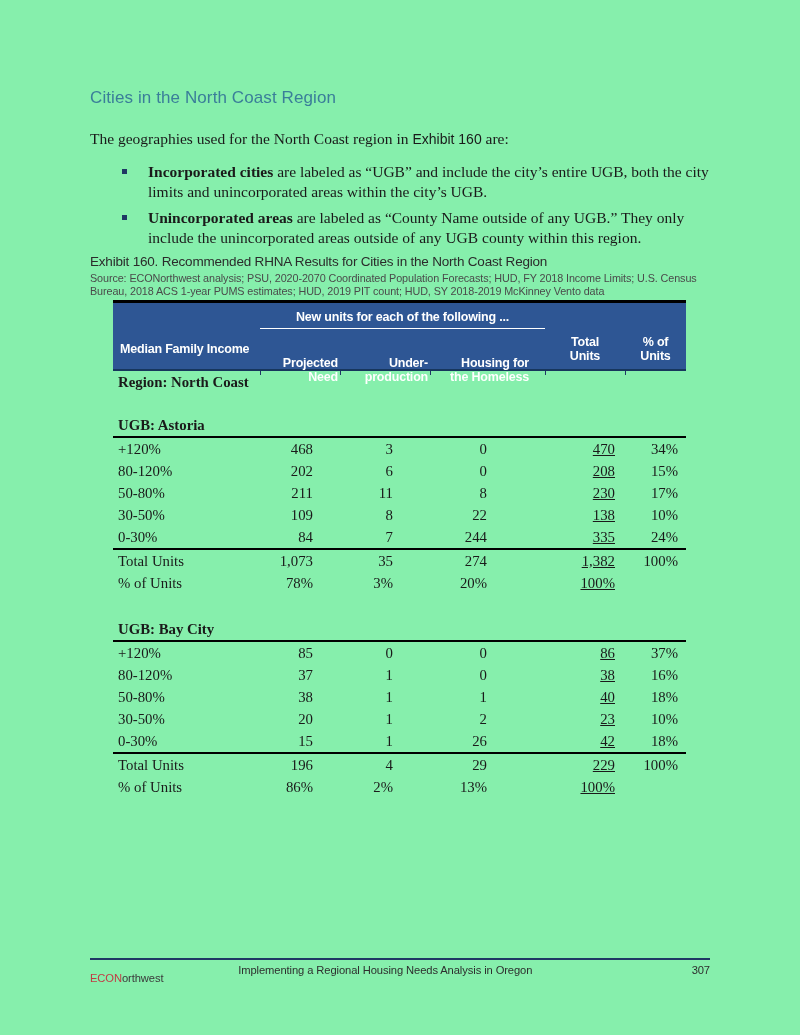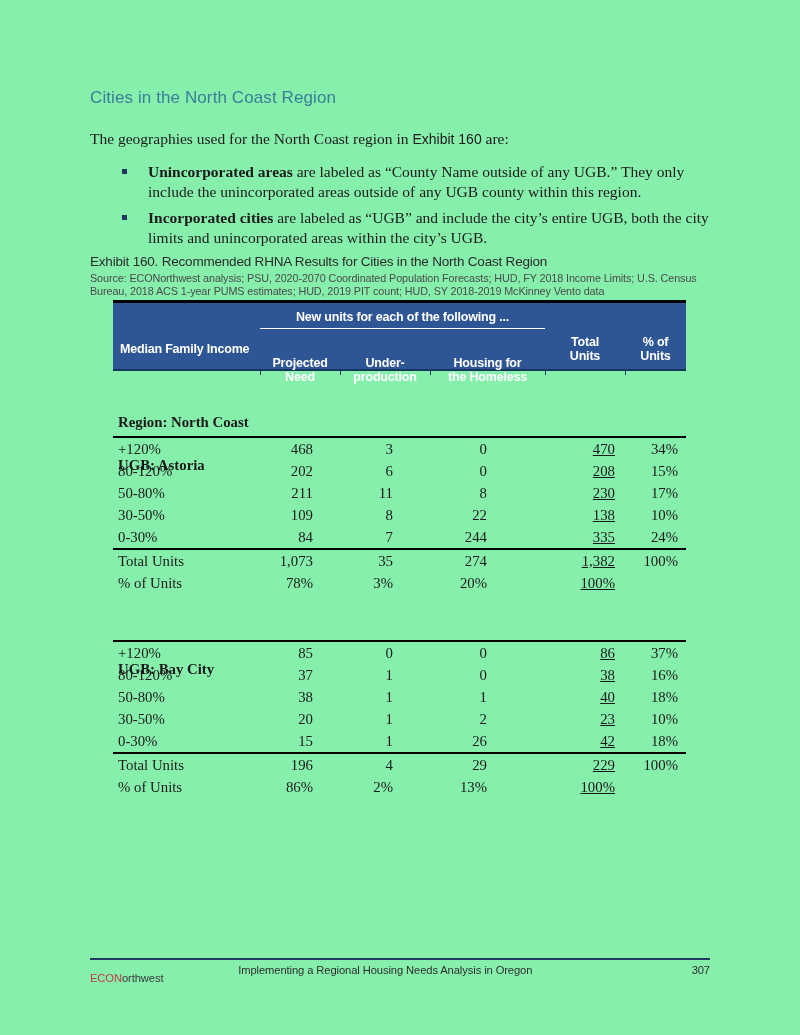--- a/index.html
+++ b/index.html
@@ -94,21 +94,21 @@
     grid-column:2/5;grid-row:1;
     align-self:end;
     text-align:center;
     padding-bottom:4px;
     border-bottom:1.5px solid #ffffff;
     line-height:14px;
   }
   .h-col{
     grid-row:2;
     align-self:center;
-    text-align:center;
+    text-align:right;
     line-height:14px;
     padding:0 2px;
     margin-top:42px;
   }
   .h-hh{padding:0 16px;}
   .h-end{
     grid-row:1/3;
     align-self:end;
     text-align:center;
     line-height:14px;
@@ -131,21 +131,21 @@
     font-size:14.8px;
   }
   .trow span{display:block;white-space:nowrap;}
   .c0{padding-left:5px;text-align:left;}
   .c1{text-align:right;padding-right:27px;}
   .c2{text-align:right;padding-right:37px;}
   .c3{text-align:right;padding-right:58px;}
   .c4{text-align:right;padding-right:10px;text-decoration:underline;}
   .c5{text-align:right;padding-right:8px;}
   .bold{font-weight:bold;}
-  .full{grid-column:1/7;margin-top:40px;}
+  .full{grid-column:1/7;}
   .sec-head{border-bottom:2.5px solid #000000;}
   .total-row{border-top:2.5px solid #000000;}
 
   
   .footer{
     position:absolute;
     left:90px;right:90px;top:958px;
     border-top:2.5px solid #1F3864;
     padding-top:4px;
     font-family:"Liberation Sans", sans-serif;
@@ -170,24 +170,24 @@
 
 <div class="page">
   <div class="content">
 
     <h1 class="heading">Cities in the North Coast Region</h1>
 
     <p class="intro"><span>The geographies used for the North Coast region in </span><span class="sans-ref">Exhibit 160</span><span> are:</span></p>
 
     <ul class="bullets">
       <li>
-        <span class="marker"></span><b>Unincorporated areas</b><span> are labeled as “County Name outside of any UGB.” They only include the unincorporated areas outside of any UGB county within this region.</span>
+        <span class="marker"></span><b>Incorporated cities</b><span> are labeled as “UGB” and include the city’s entire UGB, both the city limits and unincorporated areas within the city’s UGB.</span>
       </li>
       <li>
-        <span class="marker"></span><b>Incorporated cities</b><span> are labeled as “UGB” and include the city’s entire UGB, both the city limits and unincorporated areas within the city’s UGB.</span>
+        <span class="marker"></span><b>Unincorporated areas</b><span> are labeled as “County Name outside of any UGB.” They only include the unincorporated areas outside of any UGB county within this region.</span>
       </li>
     </ul>
 
     <div class="ex-title">Exhibit 160. Recommended RHNA Results for Cities in the North Coast Region</div>
     <div class="ex-source">Source: ECONorthwest analysis; PSU, 2020-2070 Coordinated Population Forecasts; HUD, FY 2018 Income Limits; U.S. Census Bureau, 2018 ACS 1-year PUMS estimates; HUD, 2019 PIT count; HUD, SY 2018-2019 McKinney Vento data</div>
 
     <div class="rhna-table">
       <div class="thead">
         <div class="h-mfi">Median Family Income</div>
         <div class="h-span">New units for each of the following ...</div>

